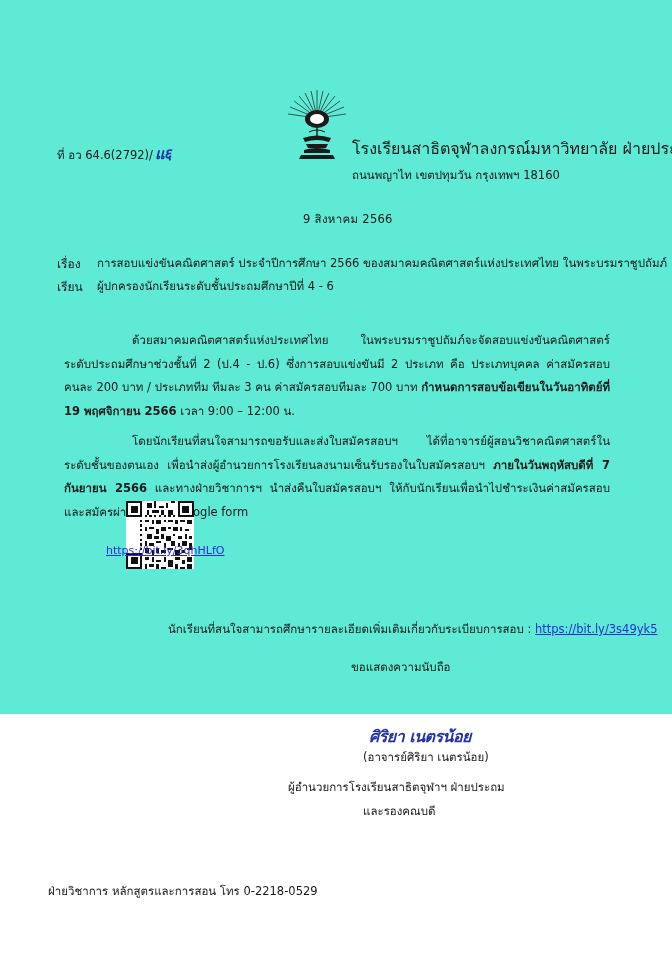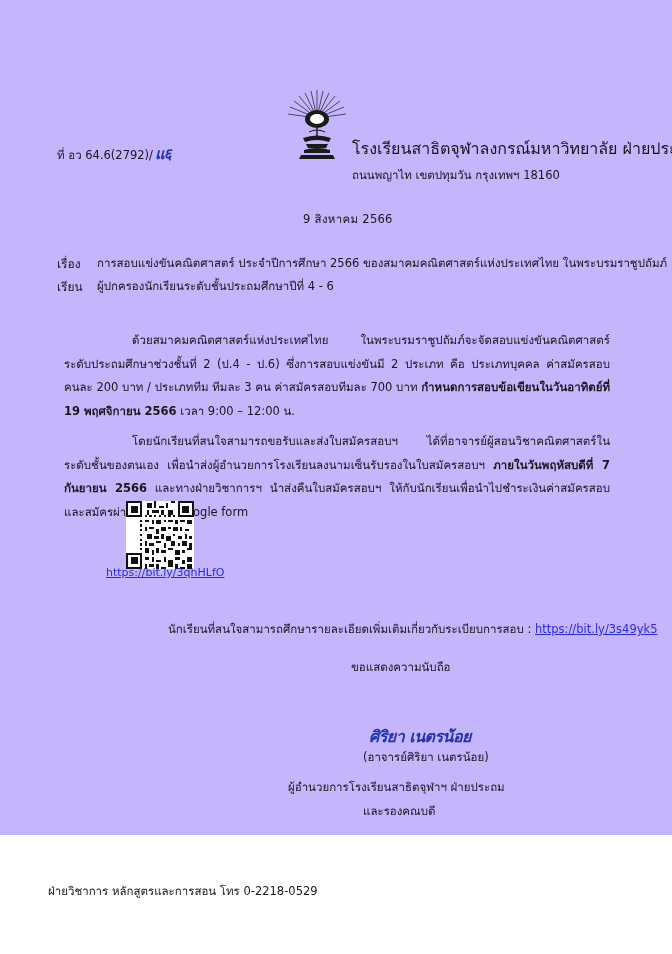--- a/index.html
+++ b/index.html
@@ -11,22 +11,22 @@
     width: 672px;
     height: 954px;
     position: relative;
     font-family: "DejaVu Sans", "Liberation Sans", sans-serif;
     color: #17181a;
     overflow: hidden;
   }
   .page {
     position: relative;
     width: 672px;
-    height: 835px;
-    background: #c4b5fd;
+    height: 714px;
+    background: #5eead4;
   }
 
   
   .doc-no {
     position: absolute;
     left: 57px;
     top: 142px;
     font-size: 11.5px;
     white-space: nowrap;
   }
@@ -119,21 +119,21 @@
   .qr {
     position: absolute;
     left: 126px;
     top: 501px;
     width: 68px;
     height: 68px;
   }
   .qr-link {
     position: absolute;
     left: 106px;
-    top: 566px;
+    top: 544px;
     font-size: 11px;
     color: #2b2bdd;
     text-decoration: underline;
     white-space: nowrap;
   }
 
   .detail-line {
     position: absolute;
     left: 168px;
     top: 620px;

